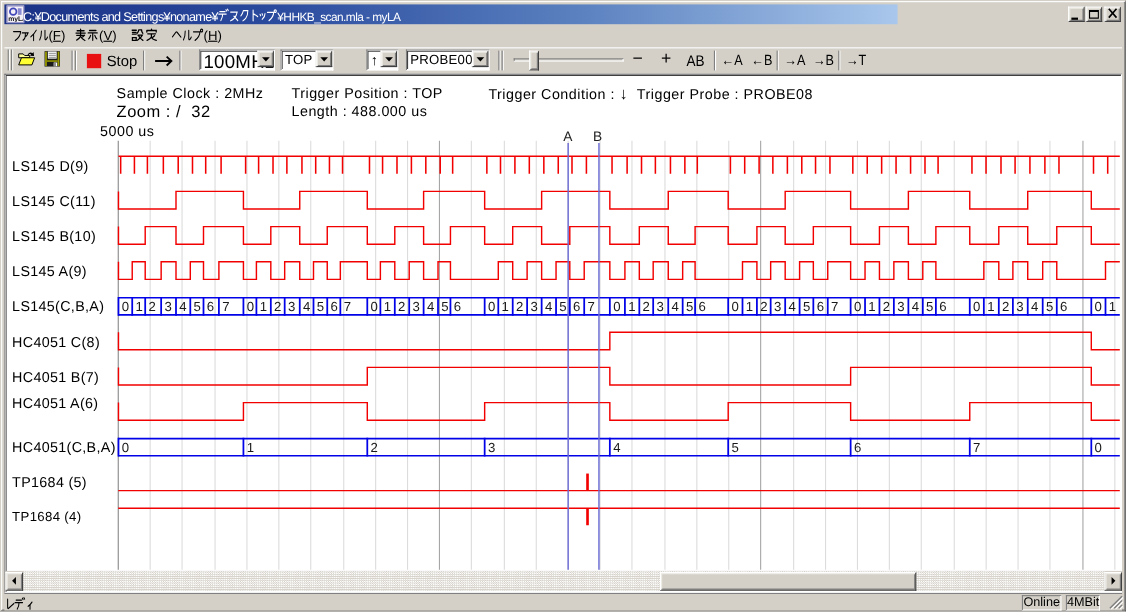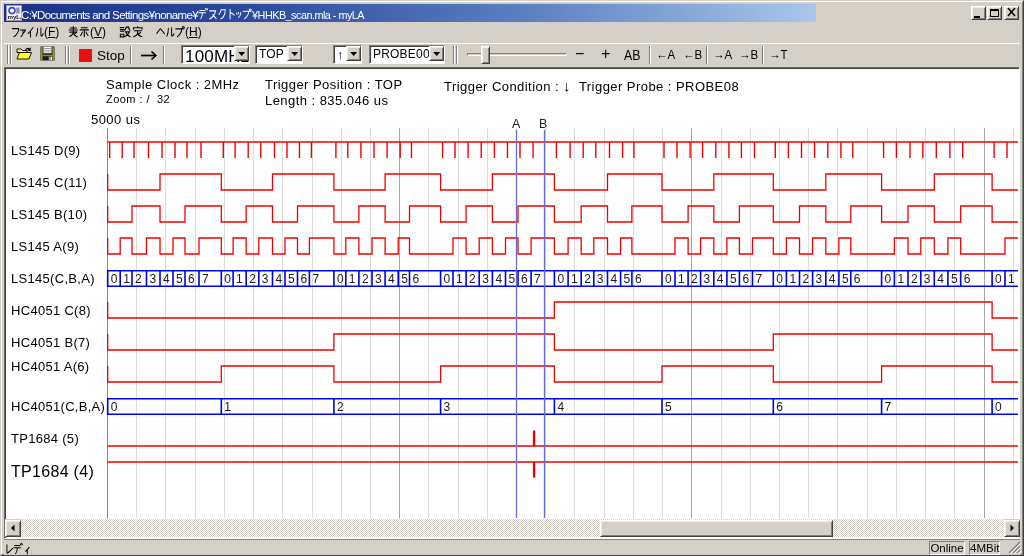--- a/index.html
+++ b/index.html
@@ -122,34 +122,34 @@
 <div class="abs tbtxt" style="left:683px;top:47px;font-size:13.5px;transform:scaleX(0.85);transform-origin:left;white-space:nowrap">←B</div>
 <div class="abs sep" style="left:706px;top:45.5px;height:18px"></div>
 <div class="abs tbtxt" style="left:713px;top:47px;font-size:13.5px;transform:scaleX(0.85);transform-origin:left;white-space:nowrap">→A</div>
 <div class="abs tbtxt" style="left:739px;top:47px;font-size:13.5px;transform:scaleX(0.85);transform-origin:left;white-space:nowrap">→B</div>
 <div class="abs sep" style="left:762px;top:45.5px;height:18px"></div>
 <div class="abs tbtxt" style="left:769px;top:47px;font-size:13.5px;transform:scaleX(0.85);transform-origin:left;white-space:nowrap">→T</div>
 <div class="abs" style="left:4px;top:66.5px;width:1016px;height:472.5px;border:1px solid;border-color:#6e6e6e #fff #fff #6e6e6e;box-shadow:inset 1px 1px 0 #404040;background:#fff"></div>
 <div class="abs" style="left:106px;top:77px;font-size:13px;letter-spacing:0.45px;white-space:nowrap;color:#000">Sample Clock : 2MHz</div>
 <div class="abs" style="left:265px;top:77px;font-size:13px;letter-spacing:0.45px;white-space:nowrap;color:#000">Trigger Position : TOP</div>
 <div class="abs" style="left:444px;top:77px;font-size:13px;letter-spacing:0.45px;white-space:nowrap;color:#000">Trigger Condition : <span style="font-size:15px">↓</span>&nbsp; Trigger Probe : PROBE08</div>
-<div class="abs" style="left:106px;top:93px;font-size:11px;letter-spacing:0.45px;white-space:nowrap;color:#000">Zoom : /&nbsp; 32</div>
-<div class="abs" style="left:265px;top:93px;font-size:13px;letter-spacing:0.45px;white-space:nowrap;color:#000">Length : 835.046 us</div>
+<div class="abs" style="left:106px;top:93px;font-size:15px;letter-spacing:0.45px;white-space:nowrap;color:#000">Zoom : /&nbsp; 32</div>
+<div class="abs" style="left:265px;top:93px;font-size:13px;letter-spacing:0.45px;white-space:nowrap;color:#000">Length : 488.000 us</div>
 <div class="abs" style="left:91px;top:112px;font-size:13px;letter-spacing:0.45px;white-space:nowrap;color:#000">5000 us</div>
 <div class="abs" style="left:11px;top:143px;font-size:13px;letter-spacing:0.3px;white-space:nowrap">LS145 D(9)</div>
 <div class="abs" style="left:11px;top:175px;font-size:13px;letter-spacing:0.3px;white-space:nowrap">LS145 C(11)</div>
 <div class="abs" style="left:11px;top:207px;font-size:13px;letter-spacing:0.3px;white-space:nowrap">LS145 B(10)</div>
 <div class="abs" style="left:11px;top:239px;font-size:13px;letter-spacing:0.3px;white-space:nowrap">LS145 A(9)</div>
 <div class="abs" style="left:11px;top:271px;font-size:13px;letter-spacing:0.3px;white-space:nowrap">LS145(C,B,A)</div>
 <div class="abs" style="left:11px;top:303px;font-size:13px;letter-spacing:0.3px;white-space:nowrap">HC4051 C(8)</div>
 <div class="abs" style="left:11px;top:335px;font-size:13px;letter-spacing:0.3px;white-space:nowrap">HC4051 B(7)</div>
 <div class="abs" style="left:11px;top:359px;font-size:13px;letter-spacing:0.3px;white-space:nowrap">HC4051 A(6)</div>
 <div class="abs" style="left:11px;top:399px;font-size:13px;letter-spacing:0.3px;white-space:nowrap">HC4051(C,B,A)</div>
 <div class="abs" style="left:11px;top:431px;font-size:13px;letter-spacing:0.3px;white-space:nowrap">TP1684 (5)</div>
-<div class="abs" style="left:11px;top:463px;font-size:16px;letter-spacing:0.3px;white-space:nowrap">TP1684 (4)</div>
+<div class="abs" style="left:11px;top:463px;font-size:12px;letter-spacing:0.3px;white-space:nowrap">TP1684 (4)</div>
 <svg id="plot" xmlns="http://www.w3.org/2000/svg" width="1024" height="556" viewBox="0 0 1024 556" style="position:absolute;left:0;top:0" fill="none" font-family="Liberation Sans, sans-serif">
     <path d="M136.5 128 V518 M165.5 128 V518 M195.5 128 V518 M224.5 128 V518 M253.5 128 V518 M282.5 128 V518 M312.5 128 V518 M341.5 128 V518 M370.5 128 V518 M428.5 128 V518 M458.5 128 V518 M487.5 128 V518 M516.5 128 V518 M545.5 128 V518 M574.5 128 V518 M604.5 128 V518 M633.5 128 V518 M662.5 128 V518 M721.5 128 V518 M750.5 128 V518 M779.5 128 V518 M808.5 128 V518 M837.5 128 V518 M867.5 128 V518 M896.5 128 V518 M925.5 128 V518 M954.5 128 V518 M1013.5 128 V518 " stroke="#dcdcdc" stroke-width="1"></path>
     <path d="M399.5 128 V518 M691.5 128 V518 M984.5 128 V518 " stroke="#a6a6a6" stroke-width="1"></path>
     <path d="M107.5 128 V518" stroke="#878787" stroke-width="1"></path>
     <path d="M107.7 142 H1018.0" stroke="#f20000" stroke-width="1.3"></path>
     <path d="M109.7 142 V158 M122.2 142 V158 M134.0 142 V158 M148.5 142 V158 M162.0 142 V158 M175.0 142 V158 M187.0 142 V158 M201.0 142 V158 M223.3 142 V158 M235.1 142 V158 M248.2 142 V158 M260.8 142 V158 M274.5 142 V158 M287.0 142 V158 M299.5 142 V158 M311.4 142 V158 M335.9 142 V158 M347.8 142 V158 M360.9 142 V158 M374.0 142 V158 M387.1 142 V158 M400.2 142 V158 M411.5 142 V158 M442.6 142 V158 M455.0 142 V158 M468.1 142 V158 M481.2 142 V158 M494.4 142 V158 M507.5 142 V158 M520.0 142 V158 M533.1 142 V158 M556.4 142 V158 M570.1 142 V158 M583.2 142 V158 M595.8 142 V158 M609.5 142 V158 M622.6 142 V158 M633.9 142 V158 M664.0 142 V158 M677.0 142 V158 M690.1 142 V158 M702.6 142 V158 M715.8 142 V158 M728.9 142 V158 M741.4 142 V158 M754.5 142 V158 M775.3 142 V158 M788.4 142 V158 M801.5 142 V158 M814.6 142 V158 M827.8 142 V158 M840.9 142 V158 M852.8 142 V158 M883.6 142 V158 M896.4 142 V158 M910.0 142 V158 M922.8 142 V158 M936.3 142 V158 M949.9 142 V158 M962.7 142 V158 M994.1 142 V158 M1007.0 142 V158 " stroke="#f20000" stroke-width="1.4"></path>
     <path d="M107.7 174.0 L107.7 174.0 L107.7 190.0 L160.0 190.0 L160.0 174.0 L221.3 174.0 L221.3 190.0 L272.5 190.0 L272.5 174.0 L333.9 174.0 L333.9 190.0 L385.1 190.0 L385.1 174.0 L440.6 174.0 L440.6 190.0 L492.4 190.0 L492.4 174.0 L554.4 174.0 L554.4 190.0 L607.5 190.0 L607.5 174.0 L662.0 174.0 L662.0 190.0 L713.8 190.0 L713.8 174.0 L773.3 174.0 L773.3 190.0 L825.8 190.0 L825.8 174.0 L881.6 174.0 L881.6 190.0 L934.3 190.0 L934.3 174.0 L992.1 174.0 L992.1 190.0 L1018.0 190.0" stroke="#f20000" stroke-width="1.3"></path>
     <path d="M107.7 206.0 L107.7 206.0 L107.7 222.0 L132.0 222.0 L132.0 206.0 L160.0 206.0 L160.0 222.0 L185.0 222.0 L185.0 206.0 L221.3 206.0 L221.3 222.0 L246.2 222.0 L246.2 206.0 L272.5 206.0 L272.5 222.0 L297.5 222.0 L297.5 206.0 L333.9 206.0 L333.9 222.0 L358.9 222.0 L358.9 206.0 L385.1 206.0 L385.1 222.0 L409.5 222.0 L409.5 206.0 L440.6 206.0 L440.6 222.0 L466.1 222.0 L466.1 206.0 L492.4 206.0 L492.4 222.0 L518.0 222.0 L518.0 206.0 L554.4 206.0 L554.4 222.0 L581.2 222.0 L581.2 206.0 L607.5 206.0 L607.5 222.0 L631.9 222.0 L631.9 206.0 L662.0 206.0 L662.0 222.0 L688.1 222.0 L688.1 206.0 L713.8 206.0 L713.8 222.0 L739.4 222.0 L739.4 206.0 L773.3 206.0 L773.3 222.0 L799.5 222.0 L799.5 206.0 L825.8 206.0 L825.8 222.0 L850.8 222.0 L850.8 206.0 L881.6 206.0 L881.6 222.0 L908.0 222.0 L908.0 206.0 L934.3 206.0 L934.3 222.0 L960.7 222.0 L960.7 206.0 L992.1 206.0 L992.1 222.0 L1018.0 222.0" stroke="#f20000" stroke-width="1.3"></path>
     <path d="M107.7 238.0 L107.7 238.0 L107.7 254.0 L120.2 254.0 L120.2 238.0 L132.0 238.0 L132.0 254.0 L146.5 254.0 L146.5 238.0 L160.0 238.0 L160.0 254.0 L173.0 254.0 L173.0 238.0 L185.0 238.0 L185.0 254.0 L199.0 254.0 L199.0 238.0 L221.3 238.0 L221.3 254.0 L233.1 254.0 L233.1 238.0 L246.2 238.0 L246.2 254.0 L258.8 254.0 L258.8 238.0 L272.5 238.0 L272.5 254.0 L285.0 254.0 L285.0 238.0 L297.5 238.0 L297.5 254.0 L309.4 254.0 L309.4 238.0 L333.9 238.0 L333.9 254.0 L345.8 254.0 L345.8 238.0 L358.9 238.0 L358.9 254.0 L372.0 254.0 L372.0 238.0 L385.1 238.0 L385.1 254.0 L398.2 254.0 L398.2 238.0 L409.5 238.0 L409.5 254.0 L453.0 254.0 L453.0 238.0 L466.1 238.0 L466.1 254.0 L479.2 254.0 L479.2 238.0 L492.4 238.0 L492.4 254.0 L505.5 254.0 L505.5 238.0 L518.0 238.0 L518.0 254.0 L531.1 254.0 L531.1 238.0 L554.4 238.0 L554.4 254.0 L568.1 254.0 L568.1 238.0 L581.2 238.0 L581.2 254.0 L593.8 254.0 L593.8 238.0 L607.5 238.0 L607.5 254.0 L620.6 254.0 L620.6 238.0 L631.9 238.0 L631.9 254.0 L675.0 254.0 L675.0 238.0 L688.1 238.0 L688.1 254.0 L700.6 254.0 L700.6 238.0 L713.8 238.0 L713.8 254.0 L726.9 254.0 L726.9 238.0 L739.4 238.0 L739.4 254.0 L752.5 254.0 L752.5 238.0 L773.3 238.0 L773.3 254.0 L786.4 254.0 L786.4 238.0 L799.5 238.0 L799.5 254.0 L812.6 254.0 L812.6 238.0 L825.8 238.0 L825.8 254.0 L838.9 254.0 L838.9 238.0 L850.8 238.0 L850.8 254.0 L894.4 254.0 L894.4 238.0 L908.0 238.0 L908.0 254.0 L920.8 254.0 L920.8 238.0 L934.3 238.0 L934.3 254.0 L947.9 254.0 L947.9 238.0 L960.7 238.0 L960.7 254.0 L1005.0 254.0 L1005.0 238.0 L1018.0 238.0" stroke="#f20000" stroke-width="1.3"></path>
     <path d="M107.7 302.0 L107.7 302.0 L107.7 318.0 L554.4 318.0 L554.4 302.0 L992.1 302.0 L992.1 318.0 L1018.0 318.0" stroke="#f20000" stroke-width="1.3"></path>

